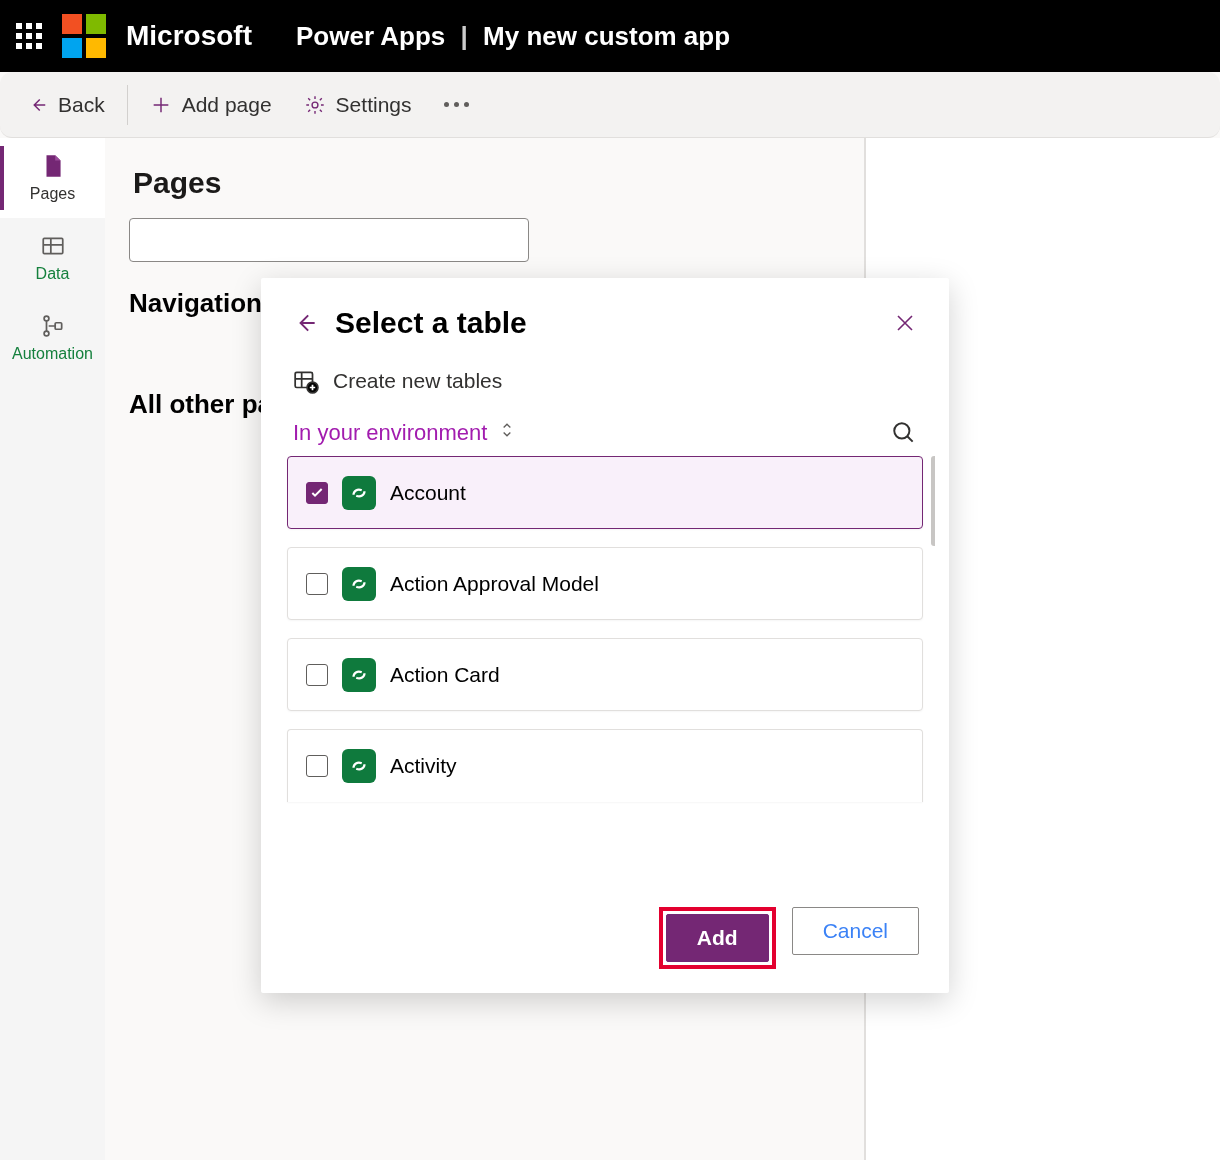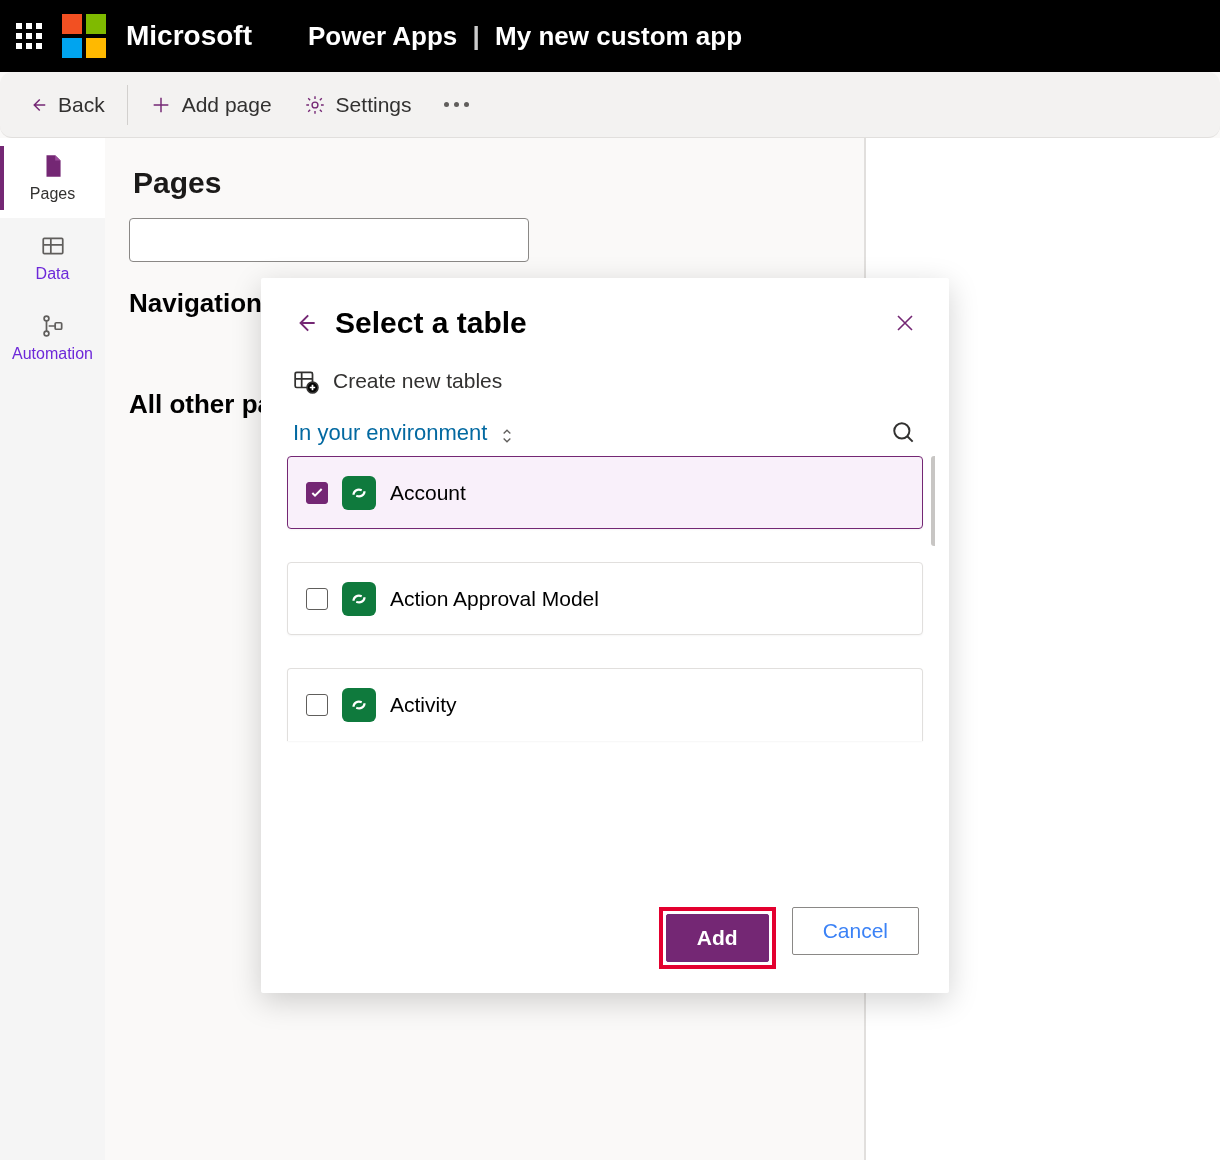--- a/index.html
+++ b/index.html
@@ -6,35 +6,35 @@
   body { width: 1220px; height: 1160px; background: #faf9f8; overflow: hidden; }
 
   
   .top-header { height: 72px; background: #000; display: flex; align-items: center; color: #fff; padding: 0 16px; gap: 20px; }
   .waffle { display: grid; grid-template-columns: repeat(3,6px); grid-template-rows: repeat(3,6px); gap: 4px; cursor: pointer; }
   .waffle span { background: #fff; width: 6px; height: 6px; }
   .ms-logo { display: grid; grid-template-columns: 20px 20px; grid-template-rows: 20px 20px; gap: 4px; }
   .ms-logo .q1 { background: #f25022; } .ms-logo .q2 { background: #7fba00; }
   .ms-logo .q3 { background: #00a4ef; } .ms-logo .q4 { background: #ffb900; }
   .brand { font-size: 28px; font-weight: 600; }
-  .app-title { font-size: 26px; font-weight: 600; margin-left: 36px; }
+  .app-title { font-size: 26px; font-weight: 600; margin-left: 24px; }
   .separator { font-size: 26px; margin: 0 8px; color: #ccc; }
 
   
   .cmdbar { height: 66px; background: #f3f2f1; border-bottom: 1px solid #e1dfdd; display: flex; align-items: center; padding: 0 12px; gap: 4px; border-radius: 12px; }
   .cmd-btn { display: flex; align-items: center; gap: 10px; padding: 8px 14px; font-size: 21px; color: #323130; cursor: pointer; border: none; background: transparent; }
   .cmd-btn svg { width: 22px; height: 22px; }
   .cmd-divider { width: 1px; height: 40px; background: #d2d0ce; margin: 0 4px; }
   .more-dots { display: flex; gap: 5px; padding: 8px 14px; cursor: pointer; }
   .more-dots span { width: 5px; height: 5px; border-radius: 50%; background: #605e5c; }
 
   
   .main { display: flex; height: calc(1160px - 72px - 66px); }
   .rail { width: 105px; background: #f5f5f5; border-right: 0; display: flex; flex-direction: column; }
-  .rail-item { height: 80px; display: flex; flex-direction: column; align-items: center; justify-content: center; gap: 6px; font-size: 16px; color: #6d28d9; cursor: pointer; position: relative; }
+  .rail-item { height: 80px; display: flex; flex-direction: column; align-items: center; justify-content: center; gap: 6px; font-size: 16px; color: #15803d; cursor: pointer; position: relative; }
   .rail-item.selected { background: #fff; color: #323130; }
   .rail-item.selected::before { content: ""; position: absolute; left: 0; top: 8px; bottom: 8px; width: 4px; background: #742774; }
   .rail-item.selected svg { color: #742774; }
   .rail-item svg { width: 26px; height: 26px; }
   .content { flex: 1; padding: 24px; position: relative; background: #faf9f8; }
   .page-heading { font-size: 30px; font-weight: 700; margin: 4px 0 18px 4px; color: #1b1a19; }
   .search-row { display:flex; gap:8px; }
   .search-outline { width: 400px; height: 44px; border: 1px solid #8a8886; border-radius: 4px; background: #fff; }
   .nav-label { font-size: 26px; font-weight: 700; margin-top: 26px; }
   .all-label { font-size: 26px; font-weight: 700; margin-top: 70px; }
@@ -45,24 +45,24 @@
   
   .dialog-overlay { position: absolute; left: 156px; top: 140px; width: 688px; height: 715px; background: #fff; box-shadow: 0 8px 30px rgba(0,0,0,0.18); border-radius: 2px; padding: 28px 14px 24px 14px; display:flex; flex-direction:column; }
   .dlg-head { display: flex; align-items: center; gap: 16px; padding: 0 18px; }
   .dlg-title { font-size: 30px; font-weight: 600; flex: 1; }
   .dlg-close { color: #742774; cursor: pointer; width: 24px; height: 24px; }
   .dlg-back { color: #742774; cursor: pointer; width: 26px; height: 26px; }
 
   .create-row { display:flex; align-items:center; gap: 14px; padding: 28px 18px 8px 18px; font-size: 21px; color: #323130; cursor:pointer; }
 
   .env-row { display:flex; align-items:center; justify-content: space-between; padding: 18px 18px 10px 18px; }
-  .env-label { font-size: 22px; color: #0369a1; display:flex; align-items:flex-end; gap:10px; }
+  .env-label { font-size: 22px; color: #a21caf; display:flex; align-items:flex-start; gap:10px; }
 
   .table-list { flex:1; overflow:hidden; padding: 0 12px; position:relative; }
-  .table-item { display:flex; align-items:center; gap: 14px; height: 73px; border: 1px solid #e1dfdd; border-radius: 4px; margin-bottom: 33px; padding: 0 18px; background:#fff; cursor:pointer; font-size: 21px; box-shadow: 0 1px 2px rgba(0,0,0,0.04); }
+  .table-item { display:flex; align-items:center; gap: 14px; height: 73px; border: 1px solid #e1dfdd; border-radius: 4px; margin-bottom: 18px; padding: 0 18px; background:#fff; cursor:pointer; font-size: 21px; box-shadow: 0 1px 2px rgba(0,0,0,0.04); }
   .table-item.selected { background: #f9f0fa; border-color: #742774; }
   .checkbox { width: 22px; height: 22px; border: 1.5px solid #605e5c; border-radius: 3px; display:flex; align-items:center; justify-content:center; background:#fff; }
   .checkbox.checked { background: #742774; border-color: #742774; }
   .checkbox.checked svg { color:#fff; width:16px; height:16px; }
   .dv-ico { width: 34px; height: 34px; background: #0f7a3d; border-radius: 6px; display:flex; align-items:center; justify-content:center; }
   .dv-ico svg { color:#fff; width: 22px; height:22px; }
   .scroll-indicator { position:absolute; right: -2px; top: 0; width: 6px; height: 90px; background: #c8c6c4; border-radius: 3px; }
 
   .dlg-foot { padding: 20px 16px 0 16px; }
   .show-nav-row { display:flex; align-items:center; justify-content:flex-end; gap: 12px; font-size: 21px; margin-bottom: 20px; }
@@ -222,20 +222,29 @@
           <div class="table-item">
             <div class="checkbox"></div>
             <div class="dv-ico">
               <svg viewBox="0 0 24 24" fill="none" stroke="currentColor" stroke-width="2.4">
                   <path d="M6 14c0-4 4-7 9-5M18 10c0 4-4 7-9 5"></path>
                 </svg>
             </div>
             <span>Action Approval Model</span>
           </div>
 
+          <div class="table-item">
+            <div class="checkbox"></div>
+            <div class="dv-ico">
+              <svg viewBox="0 0 24 24" fill="none" stroke="currentColor" stroke-width="2.4">
+                  <path d="M6 14c0-4 4-7 9-5M18 10c0 4-4 7-9 5"></path>
+                </svg>
+            </div>
+            <span>Action Card</span>
+          </div>
 
           <div class="table-item" style="margin-bottom:0;border-bottom:none;border-bottom-left-radius:0;border-bottom-right-radius:0;">
             <div class="checkbox"></div>
             <div class="dv-ico">
               <svg viewBox="0 0 24 24" fill="none" stroke="currentColor" stroke-width="2.4">
                   <path d="M6 14c0-4 4-7 9-5M18 10c0 4-4 7-9 5"></path>
                 </svg>
             </div>
             <span>Activity</span>
           </div>

